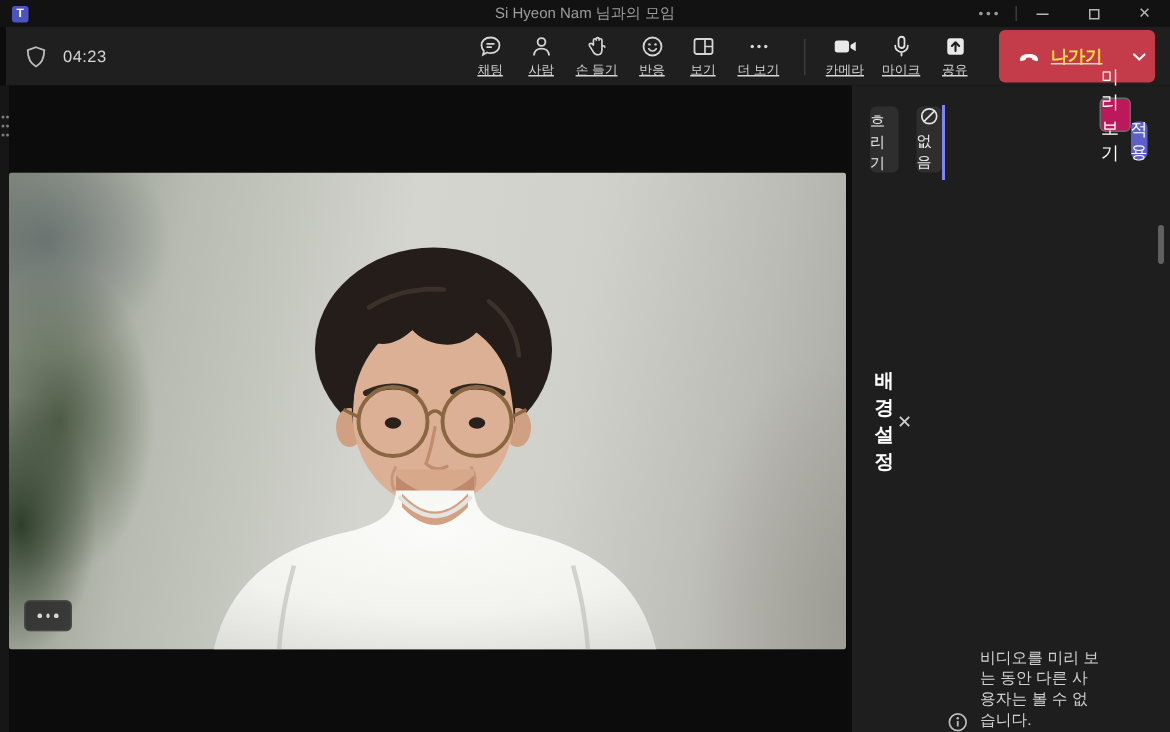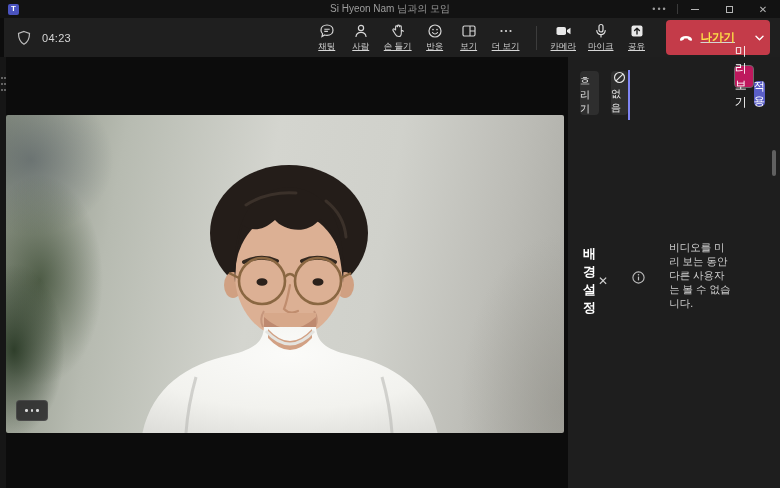--- a/index.html
+++ b/index.html
@@ -103,21 +103,21 @@
     linear-gradient(180deg,#b3aca0 0%, #c5beb2 40%, #8a8276 68%, #4e4840 88%, #3a352e 100%); }
   .bg-warm-living { background:
     radial-gradient(7px 7px at 22% 36%, #ffdda6 55%, rgba(0,0,0,0) 62%),
     radial-gradient(34px 30px at 80% 42%, rgba(255,240,214,.55), rgba(0,0,0,0) 72%),
     linear-gradient(110deg,#33251b 0%, #64452f 28%, #a9794e 55%, #c59a66 72%, #7e563a 100%); }
   .bg-green-atrium { background:
     linear-gradient(#8a3a2c,#8a3a2c) 28% 78%/26px 9px no-repeat,
     linear-gradient(#93402f,#93402f) 78% 88%/22px 8px no-repeat,
     linear-gradient(180deg,#23281d 0%, #3c4a32 26%, #68785a 50%, #475040 72%, #2b2f24 100%); }
 
-  .info-row { display:flex; gap:24px; margin-top:7px; align-items:center; }
+  .info-row { display:flex; gap:8px; margin-top:7px; align-items:flex-end; }
   .info-text { font-size:10.5px; line-height:1.32; color:#d2d2d2; }
   .preview-btn { margin-top:8px; height:23px; background:#be185d; border:1px solid #6a6a6a; border-radius:4px;
     color:#fff; font-size:12px; display:flex; align-items:center; justify-content:center; }
   .apply-btn { margin-top:24px; height:25px; background:#5b5fc7; border-radius:4px;
     color:#fff; font-size:11.5px; display:flex; align-items:center; justify-content:center; }
 
   .icon { display:block; }
 </style>
 </head>
 <body>

